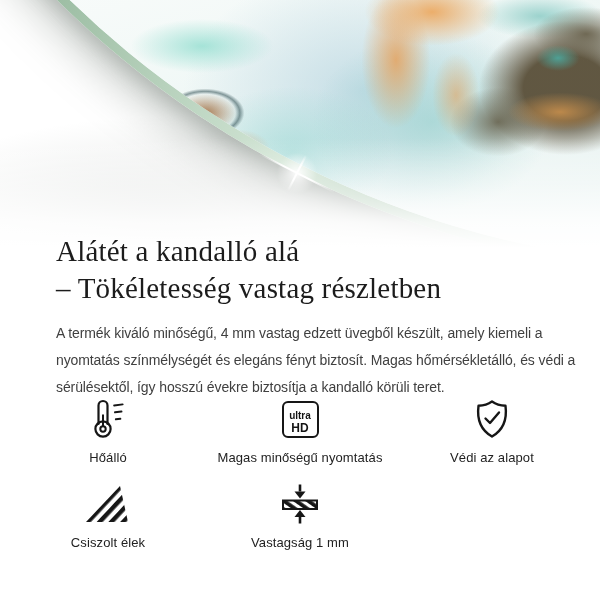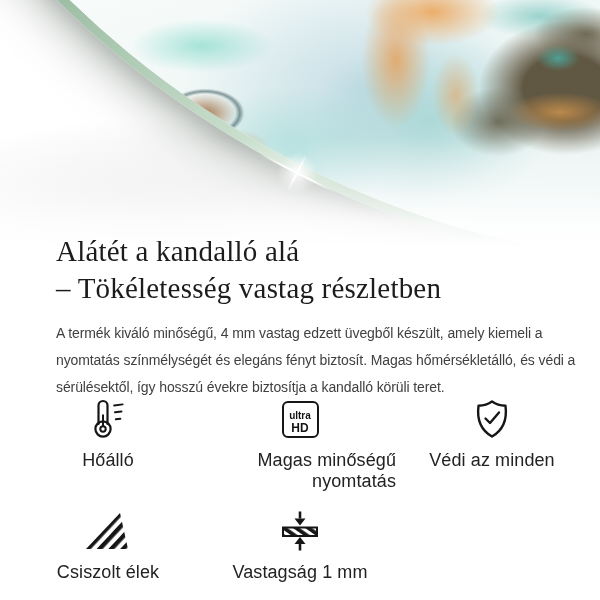--- a/index.html
+++ b/index.html
@@ -56,21 +56,21 @@
   .title{margin:0;font-family:"Liberation Serif","DejaVu Serif",serif;font-weight:400;
          font-size:29px;line-height:37px;color:#1c1c1c;letter-spacing:.2px;}
   .title span{display:block;}
   .desc{margin:13px 0 0 0;font-size:14px;line-height:27px;color:#404040;letter-spacing:-0.1px;}
 
   
   .features{position:absolute;left:12px;top:396px;width:576px;z-index:5;
             display:grid;grid-template-columns:repeat(3,1fr);row-gap:16px;}
   .feature{display:flex;flex-direction:column;align-items:center;}
   .icon-box{height:46px;display:flex;align-items:center;justify-content:center;margin-bottom:8px;}
-  .flabel{font-size:18px;color:#222;text-align:right;letter-spacing:.1px;}
+  .flabel{font-size:13px;color:#222;text-align:left;letter-spacing:.1px;}
   .uhd{width:33px;height:33px;border:2.5px solid #161616;border-radius:6px;
        display:flex;flex-direction:column;align-items:center;justify-content:flex-end;}
   .uhd .t1{font-size:10px;font-weight:700;color:#141414;line-height:10px;}
   .uhd .t2{font-size:12px;font-weight:700;color:#141414;line-height:15px;letter-spacing:.2px;}
 </style>
 </head>
 <body>
 
 <div class="page">
 
@@ -125,21 +125,21 @@
       <div class="flabel">Magas minőségű nyomtatás</div>
     </div>
 
     <div class="feature">
       <div class="icon-box">
         <svg width="40" height="44" viewBox="0 0 40 44" fill="none">
           <path d="M20,4.5 C23.5,7 28.5,8.6 33.5,8.8 C34.6,17.5 33.8,31.5 20,39.5 C6.2,31.5 5.4,17.5 6.5,8.8 C11.5,8.6 16.5,7 20,4.5 Z" stroke="#161616" stroke-width="2.4" stroke-linejoin="round"></path>
           <path d="M13.5,21.5 L18,26 L27,15.5" stroke="#161616" stroke-width="2.4" stroke-linecap="round" stroke-linejoin="round"></path>
         </svg>
       </div>
-      <div class="flabel">Védi az minden</div>
+      <div class="flabel">Védi az alapot</div>
     </div>
 
 
     <div class="feature">
       <div class="icon-box">
         <svg width="46" height="40" viewBox="0 0 46 40">
           <defs>
             <pattern id="pat-hatch-tri" width="8.6" height="8.6" patternUnits="userSpaceOnUse" patternTransform="rotate(-47)">
               <rect width="8.6" height="4.4" fill="#161616"></rect>
             </pattern>

